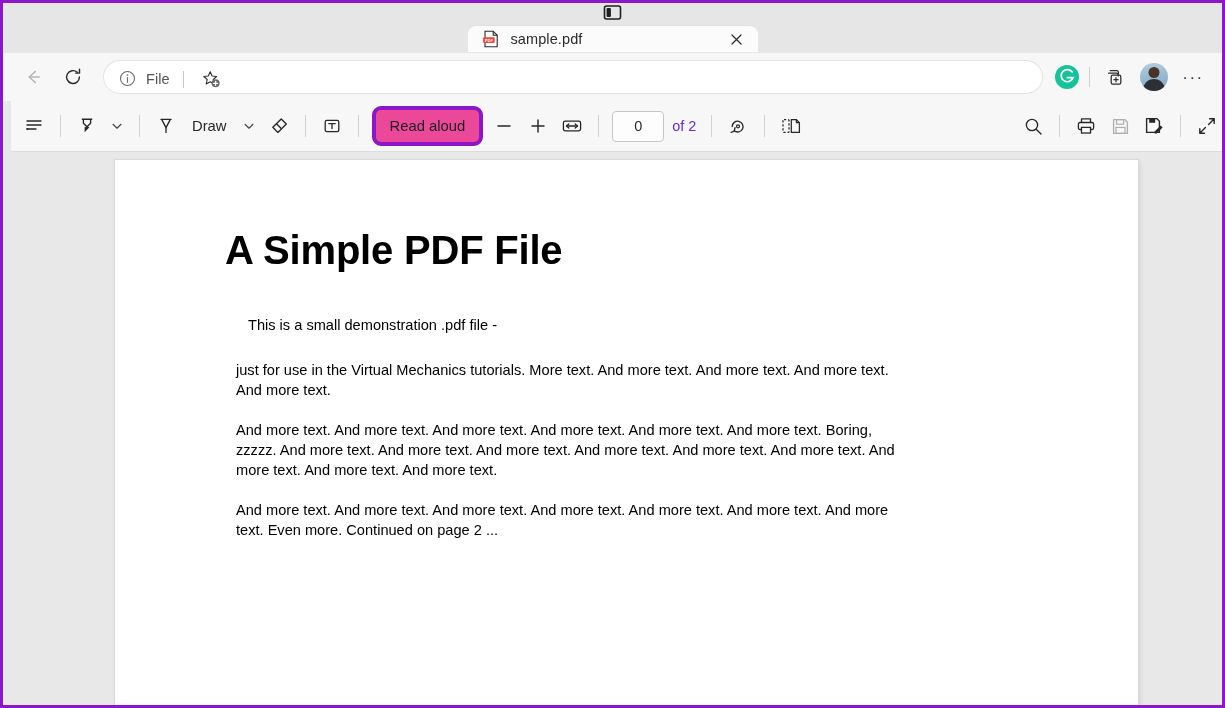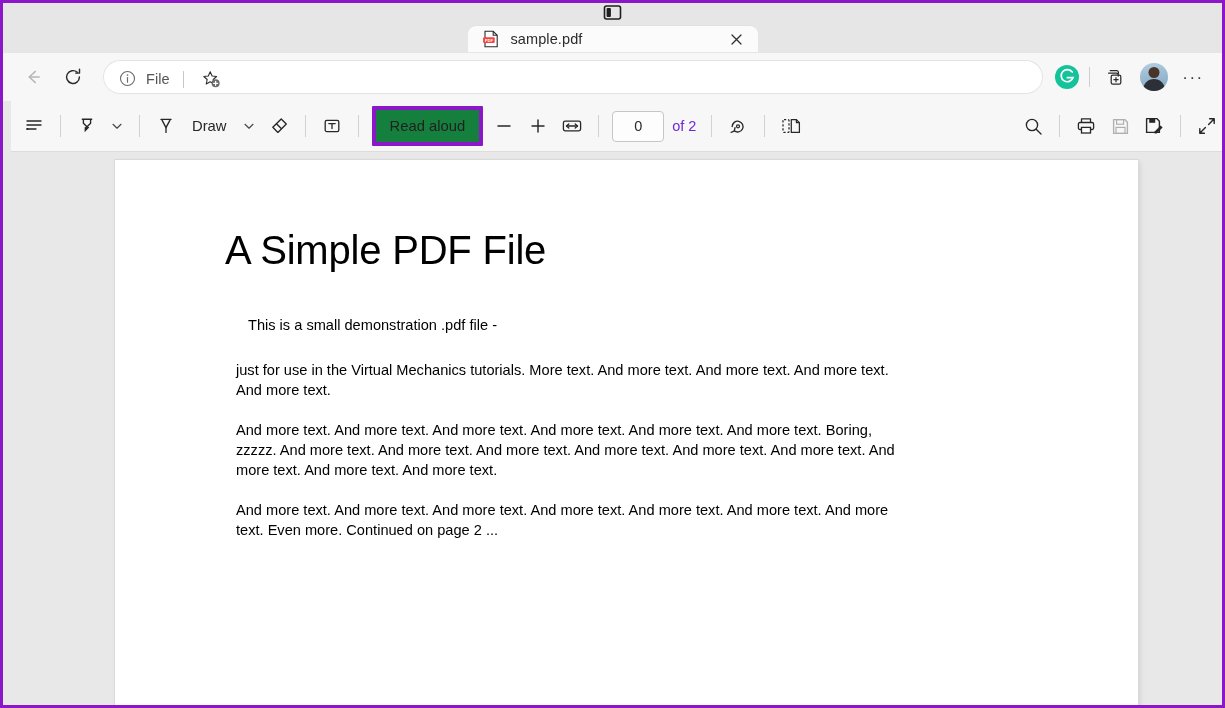--- a/index.html
+++ b/index.html
@@ -140,23 +140,23 @@
     display: flex; align-items: center; justify-content: center;
     border-radius: 4px; padding: 0 5px; color: #272727;
   }
   .pbtn.text { padding: 0 9px; font-size: 14.8px; color: #272727; }
   .chev { width: 26px; height: 30px; display: flex; align-items: center; justify-content: center; }
   .psep { width: 1px; height: 22px; background: #d2d2d2; margin: 0 9px; }
   .readaloud {
     height: 40px; display: flex; align-items: center; justify-content: center;
     padding: 0 14px; margin: 0 4px;
     font-size: 14.8px; color: #212121;
-    background: #15803d;
+    background: #ec4899;
     border: 4px solid #8c17c9;
-    border-radius: 1px;
+    border-radius: 9px;
   }
   .pagefield {
     width: 52px; height: 31px;
     background: #fdfdfd; border: 1px solid #c6c6c6; border-radius: 4px;
     display: flex; align-items: center; justify-content: center;
     font-size: 14.5px; color: #2a2a2a; margin: 0 4px;
   }
   .ofcount { font-size: 14.5px; color: #6d28d9; margin: 0 6px 0 4px; }
   .pbtn.disabled { opacity: .34; }
   .spacer { flex: 1 1 auto; }
@@ -170,21 +170,21 @@
   }
   .page {
     position: absolute; left: 112px; top: 8px;
     width: 1023px; height: 560px;
     background: #ffffff;
     box-shadow: 0 0 0 1px #dadada, 2px 2px 5px rgba(0,0,0,0.10);
   }
   .doc-title {
     position: absolute; left: 110px; top: 68px;
     font-family: "Liberation Sans", sans-serif;
-    font-size: 40px; font-weight: 400; color: #000;
+    font-size: 40px; font-weight: 700; color: #000;
     letter-spacing: -0.2px;
   }
   .doc-body {
     position: absolute; left: 121px; top: 155px; width: 660px;
     font-family: "Liberation Sans", sans-serif;
     font-size: 14.6px; color: #000; line-height: 20px;
   }
   .doc-body p { margin: 0 0 20px 0; }
   .doc-body p.lead { margin-bottom: 25px; margin-left: 12px; }
   .doc-body p:last-child { margin-bottom: 0; }

